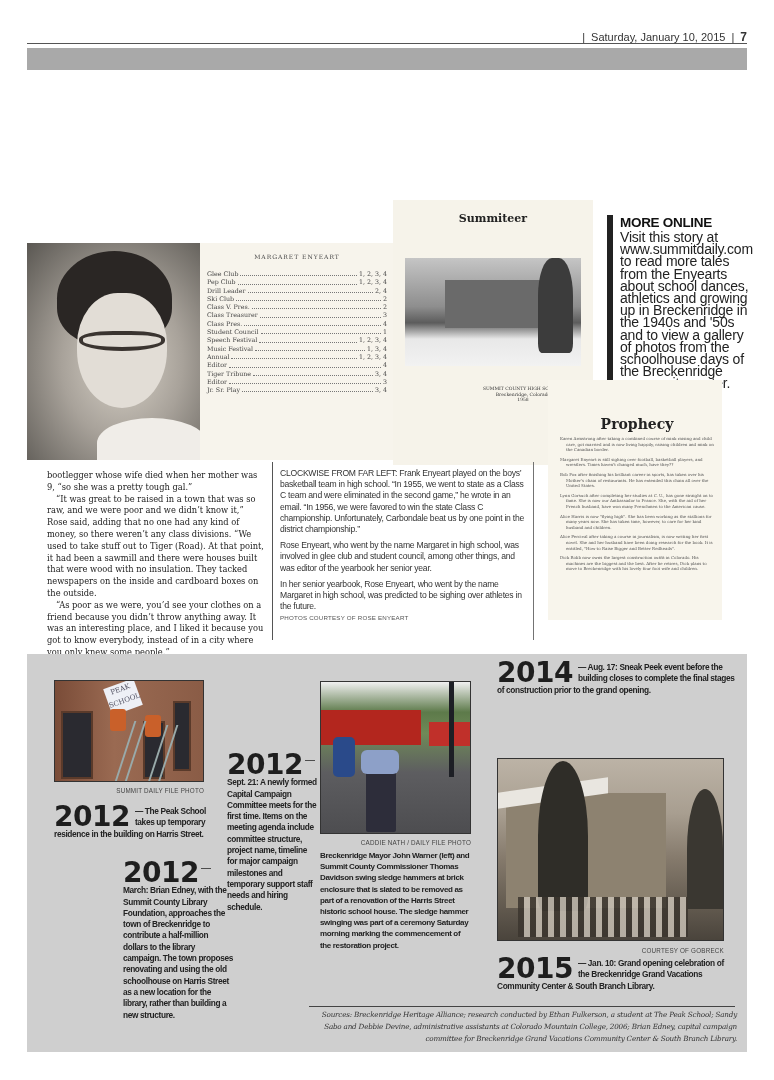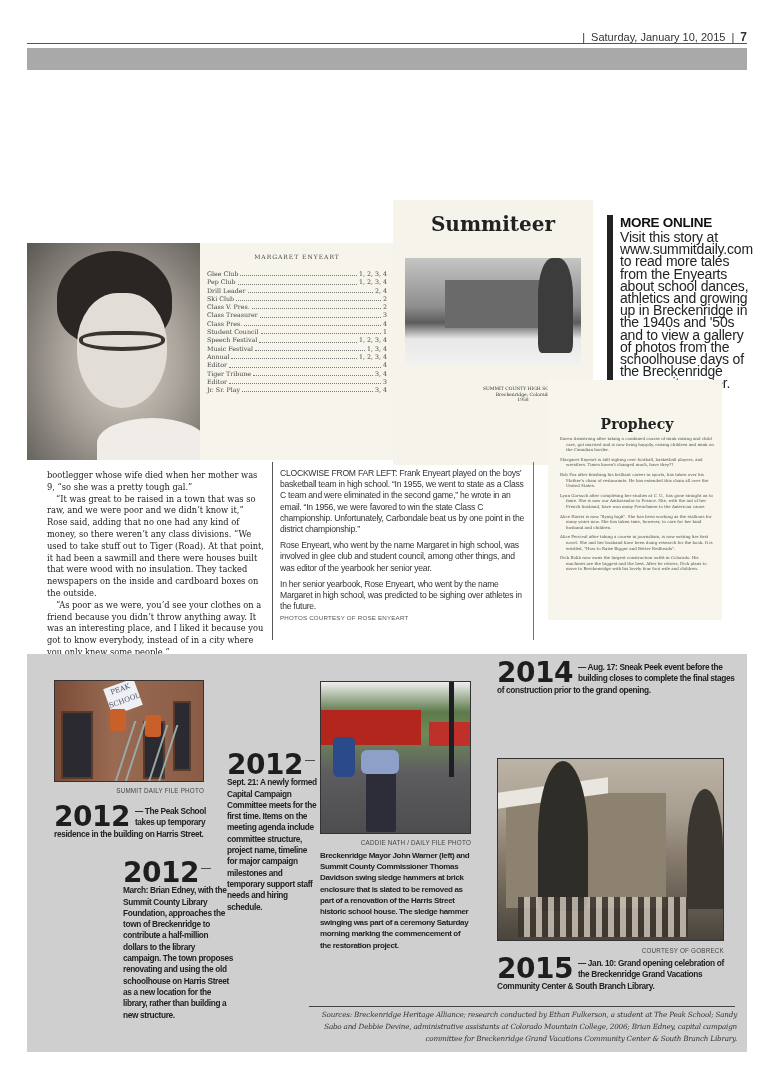--- a/index.html
+++ b/index.html
@@ -21,21 +21,21 @@
   .portrait .collar { position: absolute; left: 70px; top: 175px; width: 110px; height: 50px; background: #f0ede8; border-radius: 50% 50% 0 0; }
   .activities { position: absolute; left: 180px; top: 10px; width: 180px; font-family: "DejaVu Serif", serif; font-size: 6.3px; color: #444; }
   .activities .name { text-align: center; letter-spacing: 1px; margin-bottom: 10px; font-size: 6px; }
   .activities .row { display: flex; line-height: 8.3px; }
   .activities .row .lbl { white-space: nowrap; }
   .activities .row .dots { flex: 1; border-bottom: 1px dotted #777; margin: 0 2px 2px; }
   .activities .row .yrs { white-space: nowrap; }
 
   
   .summiteer { position: absolute; left: 393px; top: 200px; width: 200px; height: 265px; background: #f6f3ea; }
-  .summiteer .title { position: absolute; top: 12px; width: 100%; text-align: center; font-family: "DejaVu Serif", serif; font-weight: bold; font-size: 20px; color: #222; }
+  .summiteer .title { position: absolute; top: 12px; width: 100%; text-align: center; font-family: "DejaVu Serif", serif; font-weight: bold; font-size: 11px; color: #222; }
   .summiteer .photo { position: absolute; left: 12px; top: 58px; width: 176px; height: 108px; background: linear-gradient(180deg, #c5c5c5 0%, #8e8e8e 45%, #5c5c5c 60%, #e8e8e8 75%, #f2f2f2 100%); overflow: hidden; }
   .summiteer .bldg { position: absolute; left: 40px; top: 22px; width: 100px; height: 48px; background: #6a6a6a; }
   .summiteer .tree { position: absolute; right: 8px; top: 0; width: 35px; height: 95px; background: #3c3c3c; border-radius: 40% 40% 10% 10%; }
   .summiteer .caption { position: absolute; left: 70px; top: 186px; width: 120px; font-family: "DejaVu Serif", serif; font-size: 4.5px; text-align: center; color: #333; line-height: 5.5px; }
 
   
   .more-online { position: absolute; left: 607px; top: 215px; width: 150px; border-left: 6px solid #222; padding-left: 7px; }
   .more-online h3 { font-family: "Liberation Sans", sans-serif; font-weight: bold; font-size: 13.5px; line-height: 16px; color: #111; letter-spacing: -0.3px; }
   .more-online p { font-family: "Liberation Sans", sans-serif; font-size: 14px; line-height: 12.2px; color: #222; letter-spacing: -0.2px; }
 

